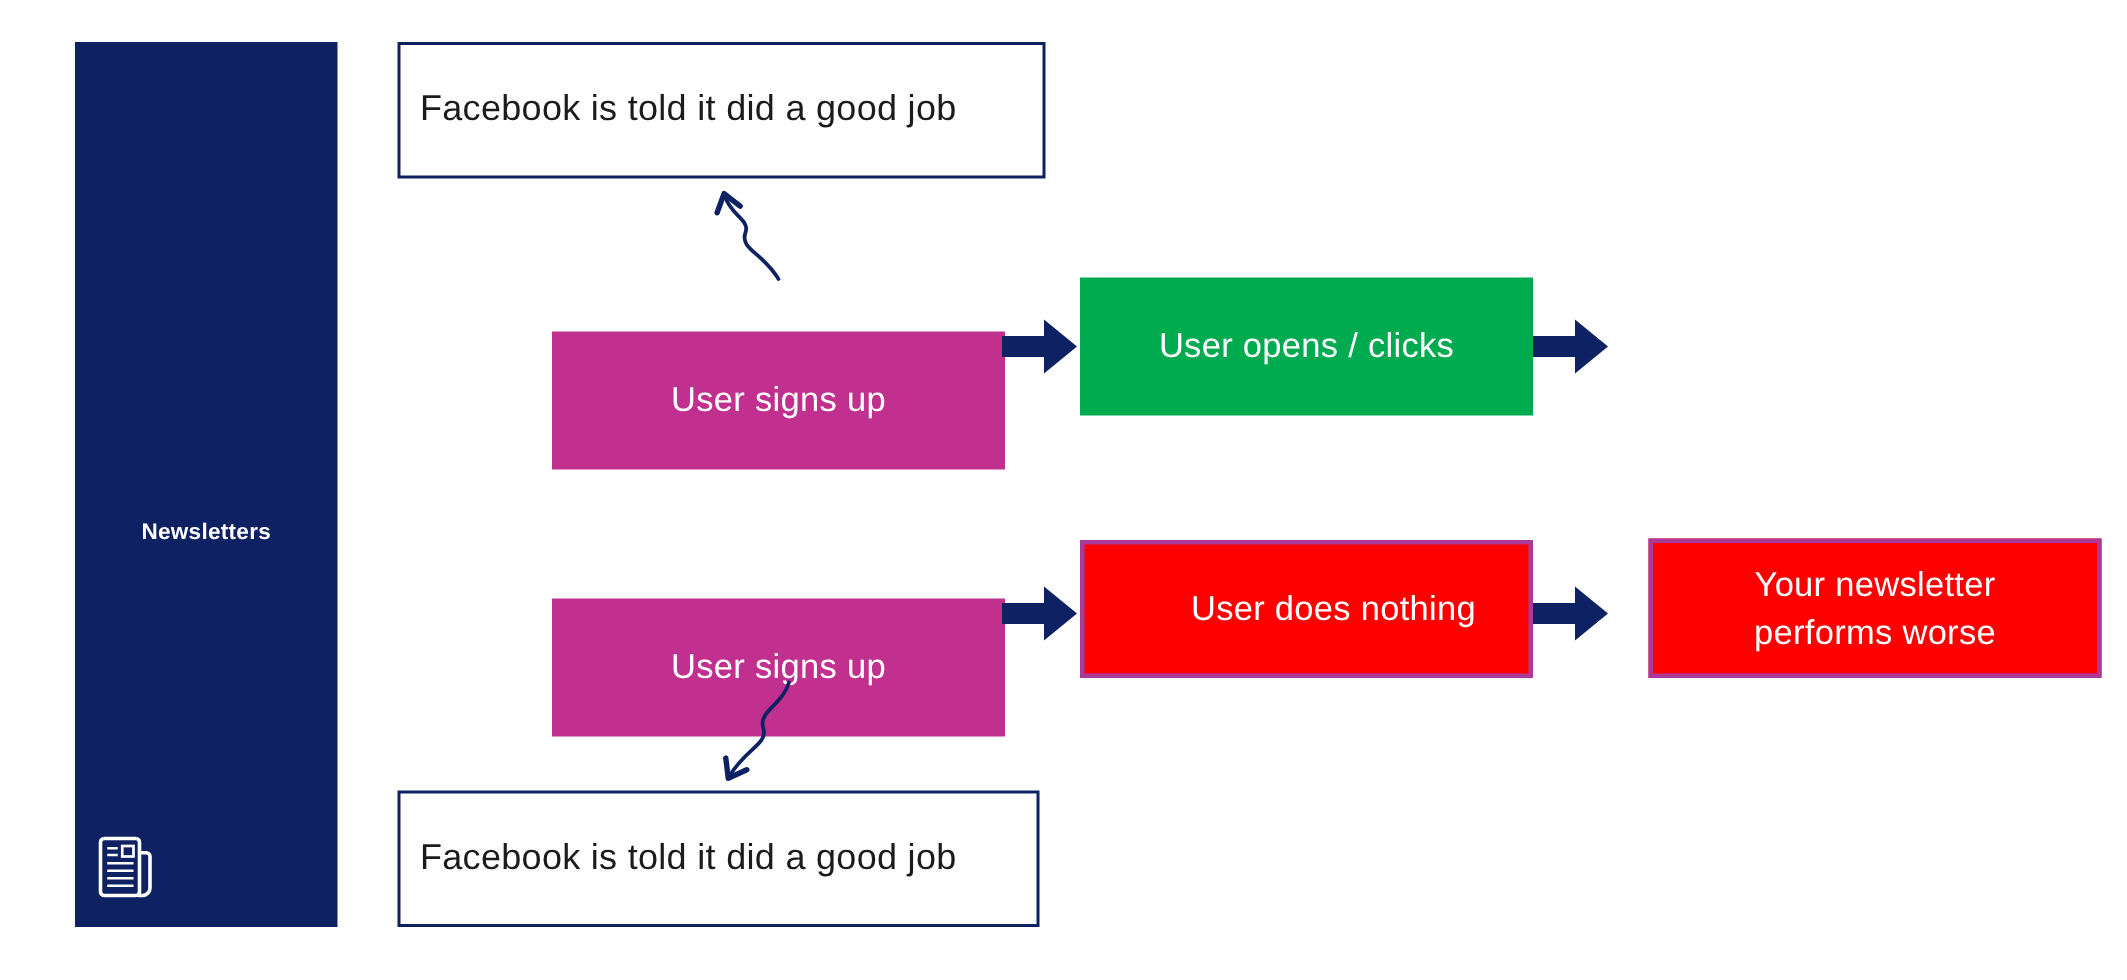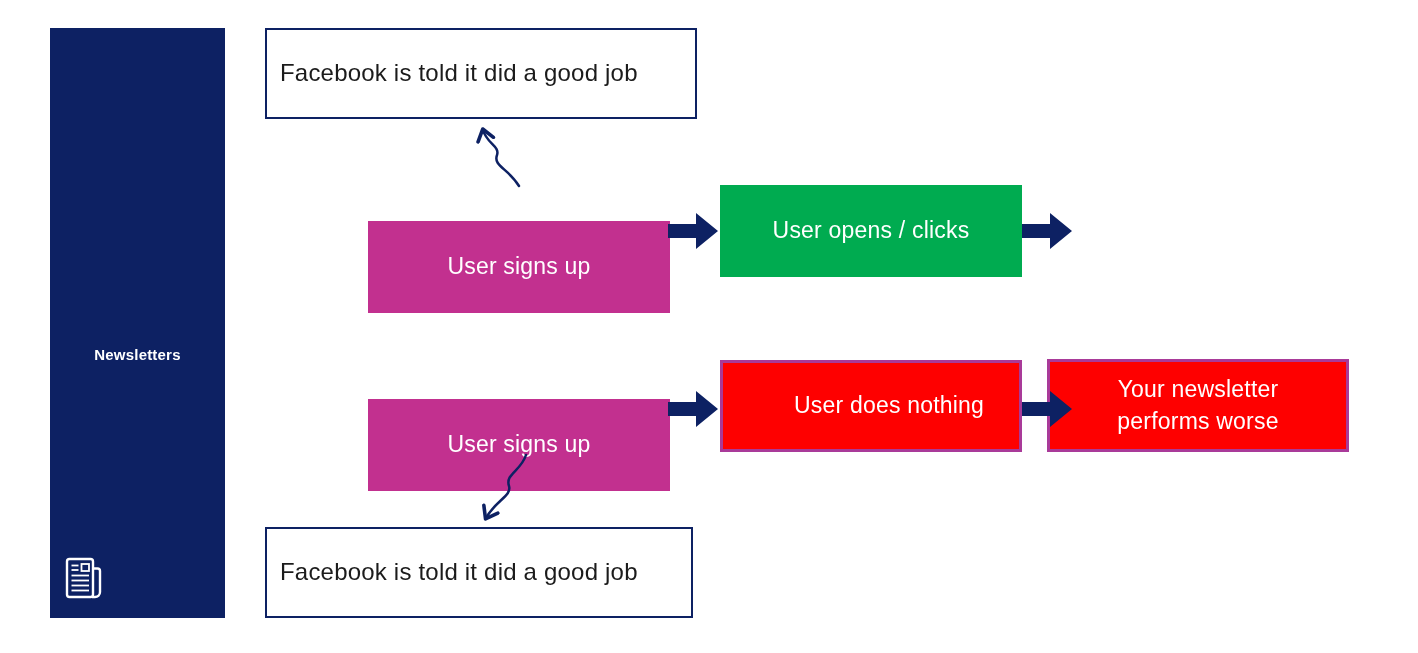--- a/index.html
+++ b/index.html
@@ -68,21 +68,21 @@
   .red     { background: #fe0000; border: 3px solid #a93a99; padding-left: 36px; }
   .wrap2   { padding: 0 42px; }
 
   .fb-top     { left: 265px; top: 28px;  width: 432px; height: 91px; }
   .fb-bottom  { left: 265px; top: 527px; width: 428px; height: 91px; }
   .magenta-1  { left: 368px; top: 185px; width: 302px; height: 92px; }
   .green-1    { left: 720px; top: 185px; width: 302px; height: 92px; }
   .green-2    { left: 1073px; top: 185px; width: 302px; height: 89px; }
   .magenta-2  { left: 368px; top: 363px; width: 302px; height: 92px; }
   .red-1      { left: 720px; top: 360px; width: 302px; height: 92px; }
-  .red-2      { left: 1047px; top: 359px; width: 302px; height: 93px; }
+  .red-2      { left: 1099px; top: 359px; width: 302px; height: 93px; }
 
   
   .overlay {
     position: absolute;
     left: 0; top: 0;
     width: 1418px;
     height: 653px;
     pointer-events: none;
   }
 </style>

